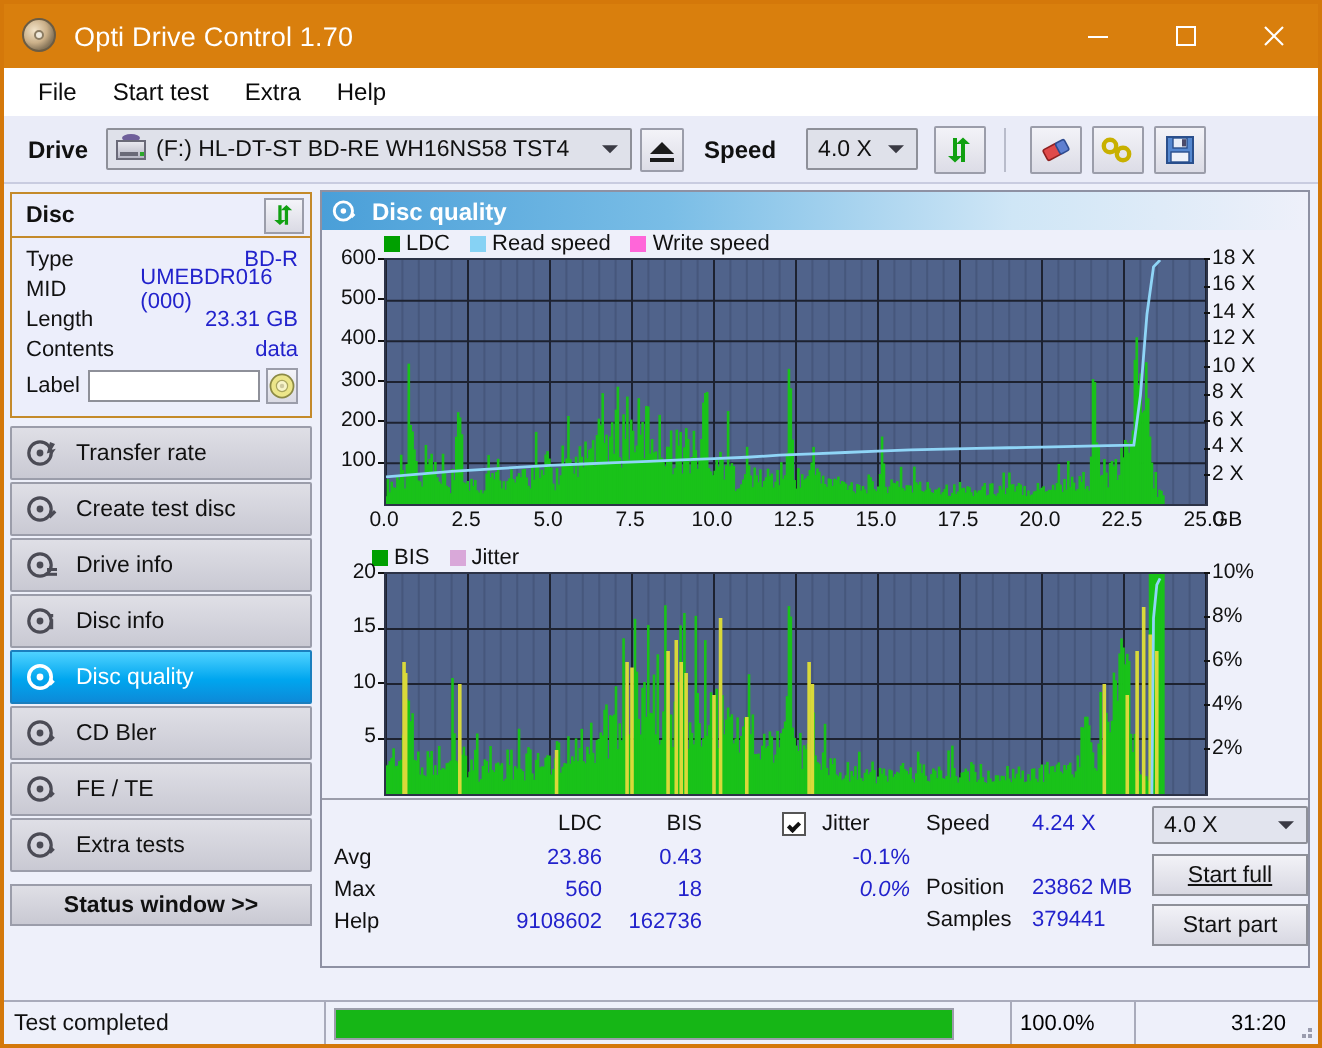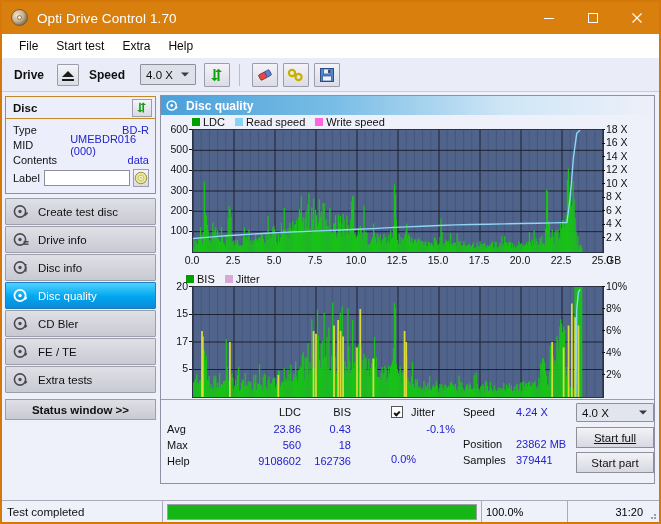--- a/index.html
+++ b/index.html
@@ -161,21 +161,21 @@
     font-size:11.5px;color:#111;display:flex;align-items:center;justify-content:center;
     box-sizing:border-box;
   }
 
   
   .statusbar{
     position:absolute;left:0;right:0;bottom:0;height:22px;background:#eef0fa;
     border-top:1px solid #a9abbb;display:flex;align-items:center;box-sizing:border-box;
   }
   .sb-text{width:160px;padding-left:5px;font-size:11.5px;color:#111;box-sizing:border-box;}
-  .sb-cell{border-left:1px solid #a9abbb;height:22px;display:flex;align-items:center;box-sizing:border-box;}
+  .sb-cell{border-left:1px solid #a9abbb;height:22px;display:flex;align-items:center;box-sizing:border-box;gap:24px;}
   .progress-outer{flex:0 0 auto;width:310px;height:16px;border:1px solid #9b9daa;background:#fff;box-sizing:border-box;margin:0 4px;position:relative;}
   .progress-fill{position:absolute;left:0;top:0;bottom:0;background:#16b616;}
   .grip{position:absolute;right:2px;bottom:2px;width:10px;height:10px;}
 </style>
 </head>
 <body>
 
 <div id="app">
 
   <div class="titlebar">
@@ -206,20 +206,30 @@
 
   <div class="menubar">
     <div class="menuitem">File</div>
     <div class="menuitem">Start test</div>
     <div class="menuitem">Extra</div>
     <div class="menuitem">Help</div>
   </div>
 
   <div class="toolbar">
     <div class="tb-label">Drive</div>
+    <div class="combo drive">
+      <div class="cb-icon">
+        <div class="drv-icon-top"></div>
+        <div class="drv-icon-body"></div>
+        <div class="drv-icon-slot"></div>
+        <div class="drv-icon-led"></div>
+      </div>
+      <div class="cb-text">(F:)  HL-DT-ST BD-RE  WH16NS58 TST4</div>
+      <div class="cb-arrow"></div>
+    </div>
     <div class="iconbtn eject-btn">
       <div class="eject-tri"></div>
       <div class="eject-bar"></div>
     </div>
     <div class="tb-label" style="margin-left:10px;">Speed</div>
     <div class="combo speed">
       <div class="cb-text">4.0 X</div>
       <div class="cb-arrow"></div>
     </div>
     <div class="iconbtn" style="margin-left:8px;">
@@ -271,38 +281,52 @@
         <div class="discrows">
           <div class="drow">
             <span class="k">Type</span>
             <span class="v">BD-R</span>
           </div>
           <div class="drow">
             <span class="k">MID</span>
             <span class="v">UMEBDR016 (000)</span>
           </div>
           <div class="drow">
+            <span class="k">Length</span>
+            <span class="v">23.31 GB</span>
+          </div>
+          <div class="drow">
             <span class="k">Contents</span>
             <span class="v">data</span>
           </div>
           <div class="labelrow">
             <span class="k">Label</span>
             <input class="label-input" type="text" value="" style="">
             <div class="disc-btn">
               <svg width="14" height="14" viewBox="0 0 16 16">
                 <circle cx="8" cy="8" r="6.6" fill="#ece68a" stroke="#8c8a45" stroke-width="1"></circle>
                 <circle cx="8" cy="8" r="3.2" fill="#f7f4c8" stroke="#a8a55e" stroke-width="0.7"></circle>
                 <circle cx="8" cy="8" r="1.3" fill="#cfcaa0"></circle>
               </svg>
             </div>
           </div>
         </div>
       </div>
 
       <div class="navlist">
+        <div class="navbtn">
+          <span class="nicon">
+            <svg width="16" height="15" viewBox="0 0 16 15">
+                <circle cx="7" cy="7.5" r="5.6" fill="none" stroke="#4b4b55" stroke-width="1.6"></circle>
+                <circle cx="7" cy="7.5" r="1.7" fill="#4b4b55"></circle>
+                <path d="M12 2 l2.5 1 -1.8 3 2.2 -0.6 -3.4 5 0.9 -3.3 -2 0.6z" fill="#4b4b55"></path>
+              </svg>
+          </span>
+          <span class="nlabel">Transfer rate</span>
+        </div>
         <div class="navbtn">
           <span class="nicon">
             <svg width="16" height="15" viewBox="0 0 16 15">
                 <circle cx="7" cy="7.5" r="5.6" fill="none" stroke="#4b4b55" stroke-width="1.6"></circle>
                 <circle cx="7" cy="7.5" r="1.7" fill="#4b4b55"></circle>
                 <path d="M11 11 l3 -3 1.2 1.2 -3 3z" fill="#4b4b55"></path>
               </svg>
           </span>
           <span class="nlabel">Create test disc</span>
         </div>
@@ -1424,21 +1448,21 @@
               <line x1="375.56" y1="110" x2="375.56" y2="38.50" stroke="#d9d93a" stroke-width="1.8"></line>
               <line x1="378.84" y1="110" x2="378.84" y2="16.50" stroke="#d9d93a" stroke-width="1.8"></line>
               <line x1="382.12" y1="110" x2="382.12" y2="30.25" stroke="#d9d93a" stroke-width="1.8"></line>
               <line x1="385.40" y1="110" x2="385.40" y2="38.50" stroke="#d9d93a" stroke-width="1.8"></line>
               <path d="M382.94 110.00 L383.76 22.00 L385.40 5.50 L387.04 2.20 " fill="none" stroke="#8fd5f7" stroke-width="1.4"></path>
             </svg>
           </div>
         <div id="yl1">
             <div class="axis-lab" style="left: 0px; width: 27px; text-align: right; top: 89px;">5</div>
             <div style="position: absolute; background: rgb(17, 17, 17); width: 3px; height: 1px; left: 28px; top: 95.5px;"></div>
-            <div class="axis-lab" style="left: 0px; width: 27px; text-align: right; top: 61.5px;">17</div>
+            <div class="axis-lab" style="left: 0px; width: 27px; text-align: right; top: 61.5px;">10</div>
             <div style="position: absolute; background: rgb(17, 17, 17); width: 3px; height: 1px; left: 28px; top: 68px;"></div>
             <div class="axis-lab" style="left: 0px; width: 27px; text-align: right; top: 34px;">15</div>
             <div style="position: absolute; background: rgb(17, 17, 17); width: 3px; height: 1px; left: 28px; top: 40.5px;"></div>
             <div class="axis-lab" style="left: 0px; width: 27px; text-align: right; top: 6.5px;">20</div>
             <div style="position: absolute; background: rgb(17, 17, 17); width: 3px; height: 1px; left: 28px; top: 13px;"></div>
           </div>
         <div id="yr1">
             <div class="axis-lab" style="left: 445px; top: 94.5px;">2%</div>
             <div style="position: absolute; background: rgb(17, 17, 17); width: 3px; height: 1px; left: 441px; top: 101px;"></div>
             <div class="axis-lab" style="left: 445px; top: 72.5px;">4%</div>
@@ -1476,21 +1500,21 @@
         <div style="position:absolute;left:250px;top:6px;" class="hdr">Jitter</div>
 
         <div style="position:absolute;left:6px;top:23px;" class="hdr">Avg</div>
         <div style="position:absolute;left:88px;top:23px;width:52px;text-align:right;" class="num">23.86</div>
         <div style="position:absolute;left:144px;top:23px;width:46px;text-align:right;" class="num">0.43</div>
         <div style="position:absolute;left:230px;top:23px;width:64px;text-align:right;" class="num">-0.1%</div>
 
         <div style="position:absolute;left:6px;top:39px;" class="hdr">Max</div>
         <div style="position:absolute;left:88px;top:39px;width:52px;text-align:right;" class="num">560</div>
         <div style="position:absolute;left:144px;top:39px;width:46px;text-align:right;" class="num">18</div>
-        <div style="position:absolute;left:230px;top:53px;width:64px;" class="num">0.0%</div>
+        <div style="position:absolute;left:230px;top:39px;width:64px;text-align:right;font-style:italic;" class="num">0.0%</div>
 
         <div style="position:absolute;left:6px;top:55px;" class="hdr">Help</div>
         <div style="position:absolute;left:70px;top:55px;width:70px;text-align:right;" class="num">9108602</div>
         <div style="position:absolute;left:142px;top:55px;width:48px;text-align:right;" class="num">162736</div>
 
         <div style="position:absolute;left:302px;top:6px;" class="hdr">Speed</div>
         <div style="position:absolute;left:355px;top:6px;" class="num">4.24 X</div>
         <div style="position:absolute;left:302px;top:38px;" class="hdr">Position</div>
         <div style="position:absolute;left:355px;top:38px;" class="num">23862 MB</div>
         <div style="position:absolute;left:302px;top:54px;" class="hdr">Samples</div>

